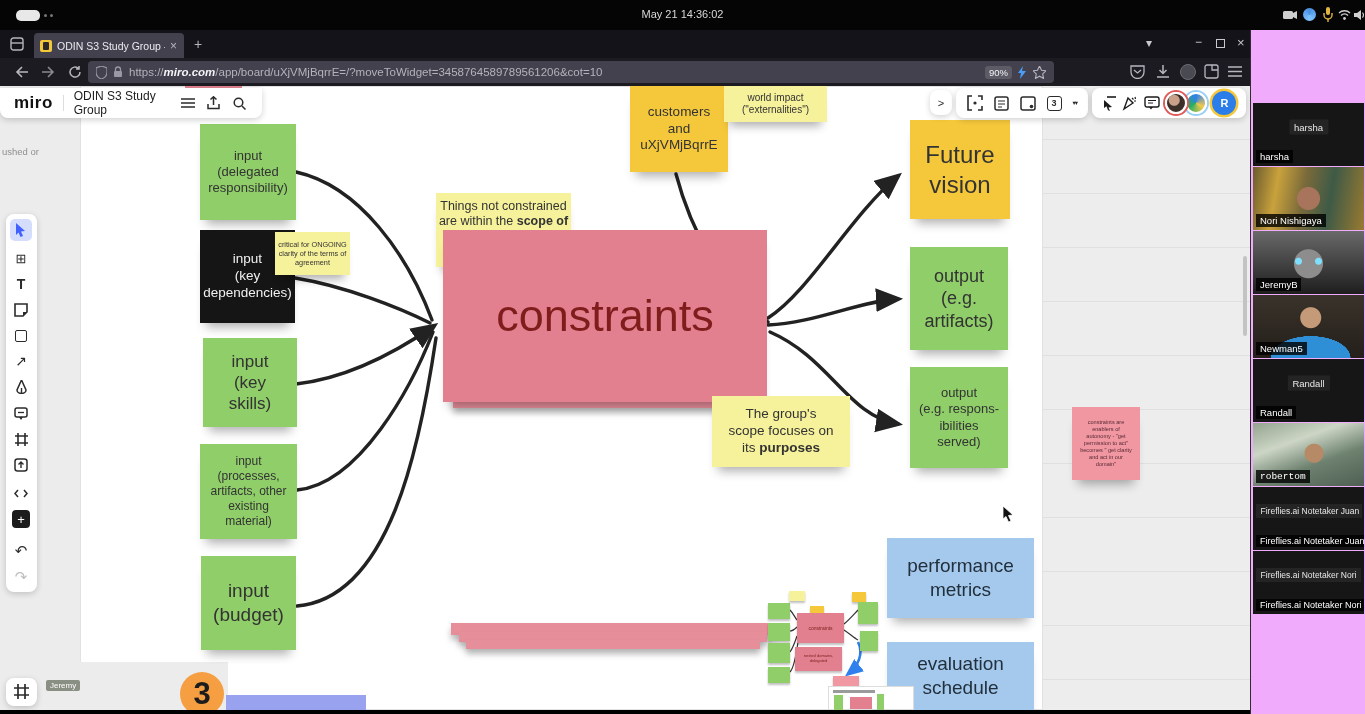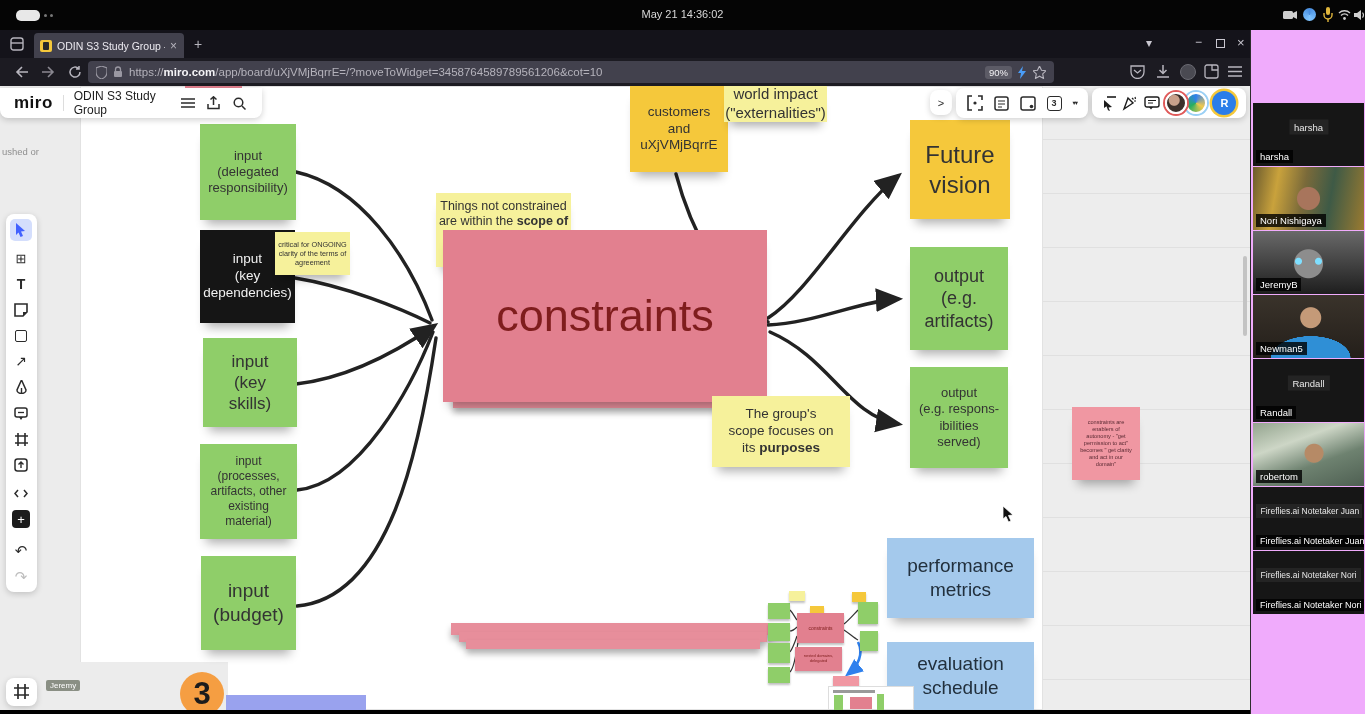--- a/index.html
+++ b/index.html
@@ -20,21 +20,21 @@
   .tab{left:34px;top:3px;width:150px;height:25px;background:#42414d;border-radius:4px 4px 0 0;
        display:flex;align-items:center;gap:5px;padding:0 6px;}
   .tabtitle{color:#eceaf0;font-size:10.5px;white-space:nowrap;overflow:hidden;width:108px;}
   .favicon{width:12px;height:12px;background:#f5c83b;border-radius:2px;flex:0 0 auto;position:relative;}
   .favicon:after{content:"";position:absolute;left:3px;top:2px;width:6px;height:8px;background:#2a2a2a;border-radius:1px;}
   .tbtn{color:#b6b4bd;font-size:12px;}
   #navbar{left:0;top:28px;width:1250px;height:28px;background:#1c1b22;display:flex;align-items:center;}
   #urlfield{left:88px;top:31px;width:966px;height:22px;background:#42414d;border-radius:4px;
             display:flex;align-items:center;padding:0 8px;gap:6px;}
   #urltext{font-size:11.5px;color:#b4b2bb;white-space:nowrap;overflow:hidden;flex:1;}
-  #urltext .dom{color:#f4f3f6;font-weight:bold;}
+  #urltext .dom{color:#f4f3f6;font-weight:bold;font-style:italic;}
   .zoombadge{background:#5c5b66;color:#f3f2f5;font-size:9.5px;border-radius:3px;padding:1px 4px;}
   .winctl{color:#c9c7d0;font-size:12px;}
 
   
   #miro{left:0;top:56px;width:1250px;height:624px;background:#ececec;overflow:hidden;}
   #frame-main{left:80px;top:0;width:963px;height:624px;background:#fff;border:1px solid #e2e2e2;}
   #gray-right{left:1043px;top:0;width:207px;height:624px;background:#ededed;
     background-image:repeating-linear-gradient(#ededed 0 53px,#e0e0e0 53px 54px);}
   #gray-cut{left:80px;top:576px;width:148px;height:48px;background:#ececec;}
   .panel{background:#fff;border-radius:8px;box-shadow:0 2px 6px rgba(0,0,0,.18);}
@@ -82,21 +82,21 @@
     radial-gradient(circle at 41% 48%,#7fdfff 0 3px,rgba(0,0,0,0) 4px),
     radial-gradient(circle at 59% 48%,#7fdfff 0 3px,rgba(0,0,0,0) 4px),
     radial-gradient(circle at 50% 52%,#8d8d8d 0 14px,rgba(0,0,0,0) 15px),
     linear-gradient(#696969,#1e1e1e);}
   .v-newman{background:
     radial-gradient(circle at 52% 36%,#c49a78 0 10px,rgba(0,0,0,0) 11px),
     radial-gradient(ellipse 40px 22px at 52% 100%,#2f8fd6 0 99%,rgba(0,0,0,0) 100%),
     linear-gradient(#3a332b,#241f1a);}
   .v-robertom{background:
     radial-gradient(circle at 55% 48%,#b68a66 0 9px,rgba(0,0,0,0) 10px),
-    linear-gradient(160deg,#93a48e 0%,#cdd6c6 32%,#6e8270 62%,#4e5f52 100%);}
+    linear-gradient(160deg,#93a48e 0%,#cdd6c6 32%,#6e8270 62%,#4e5f52 100%); font-family: Liberation Mono, monospace;}
 
   svg{display:block;}
 </style>
 </head>
 <body>
 
 <div id="screen">
 
   <div id="sysbar" class="abs">
     <div class="abs syspill"></div>
@@ -245,21 +245,21 @@
       <div class="abs note green" style="left:201px;top:470px;width:95px;height:94px;font-size:19px">input
 (budget)</div>
 
       <div class="abs note pale" style="left:436px;top:107px;width:135px;height:74px;font-size:12.5px"><span><span>Things not constrained
 are within the </span><b>scope of
 the group's
 Autonomy</b></span></div>
       <div class="abs note gold" style="left:630px;top:0;width:98px;height:86px;font-size:13.5px">customers
 and
 uXjVMjBqrrE</div>
-      <div class="abs note pale" style="left:724px;top:0;width:103px;height:36px;font-size:15px">world impact
+      <div class="abs note pale" style="left:724px;top:0;width:103px;height:36px;font-size:10px">world impact
 ("externalities")</div>
 
       <div class="abs sheet" style="left:453px;top:310px;width:304px;height:12px"></div>
       <div class="abs note pink" style="left:443px;top:144px;width:324px;height:172px;font-size:45px">constraints</div>
       <div class="abs sheet" style="left:451px;top:537px;width:324px;height:12px"></div>
       <div class="abs sheet" style="left:459px;top:546px;width:308px;height:10px"></div>
       <div class="abs sheet" style="left:466px;top:554px;width:294px;height:9px"></div>
       <div class="abs note pale" style="left:712px;top:310px;width:138px;height:71px;font-size:13.5px"><span><span>The group's
 scope focuses on
 its </span><b>purposes</b></span></div>

